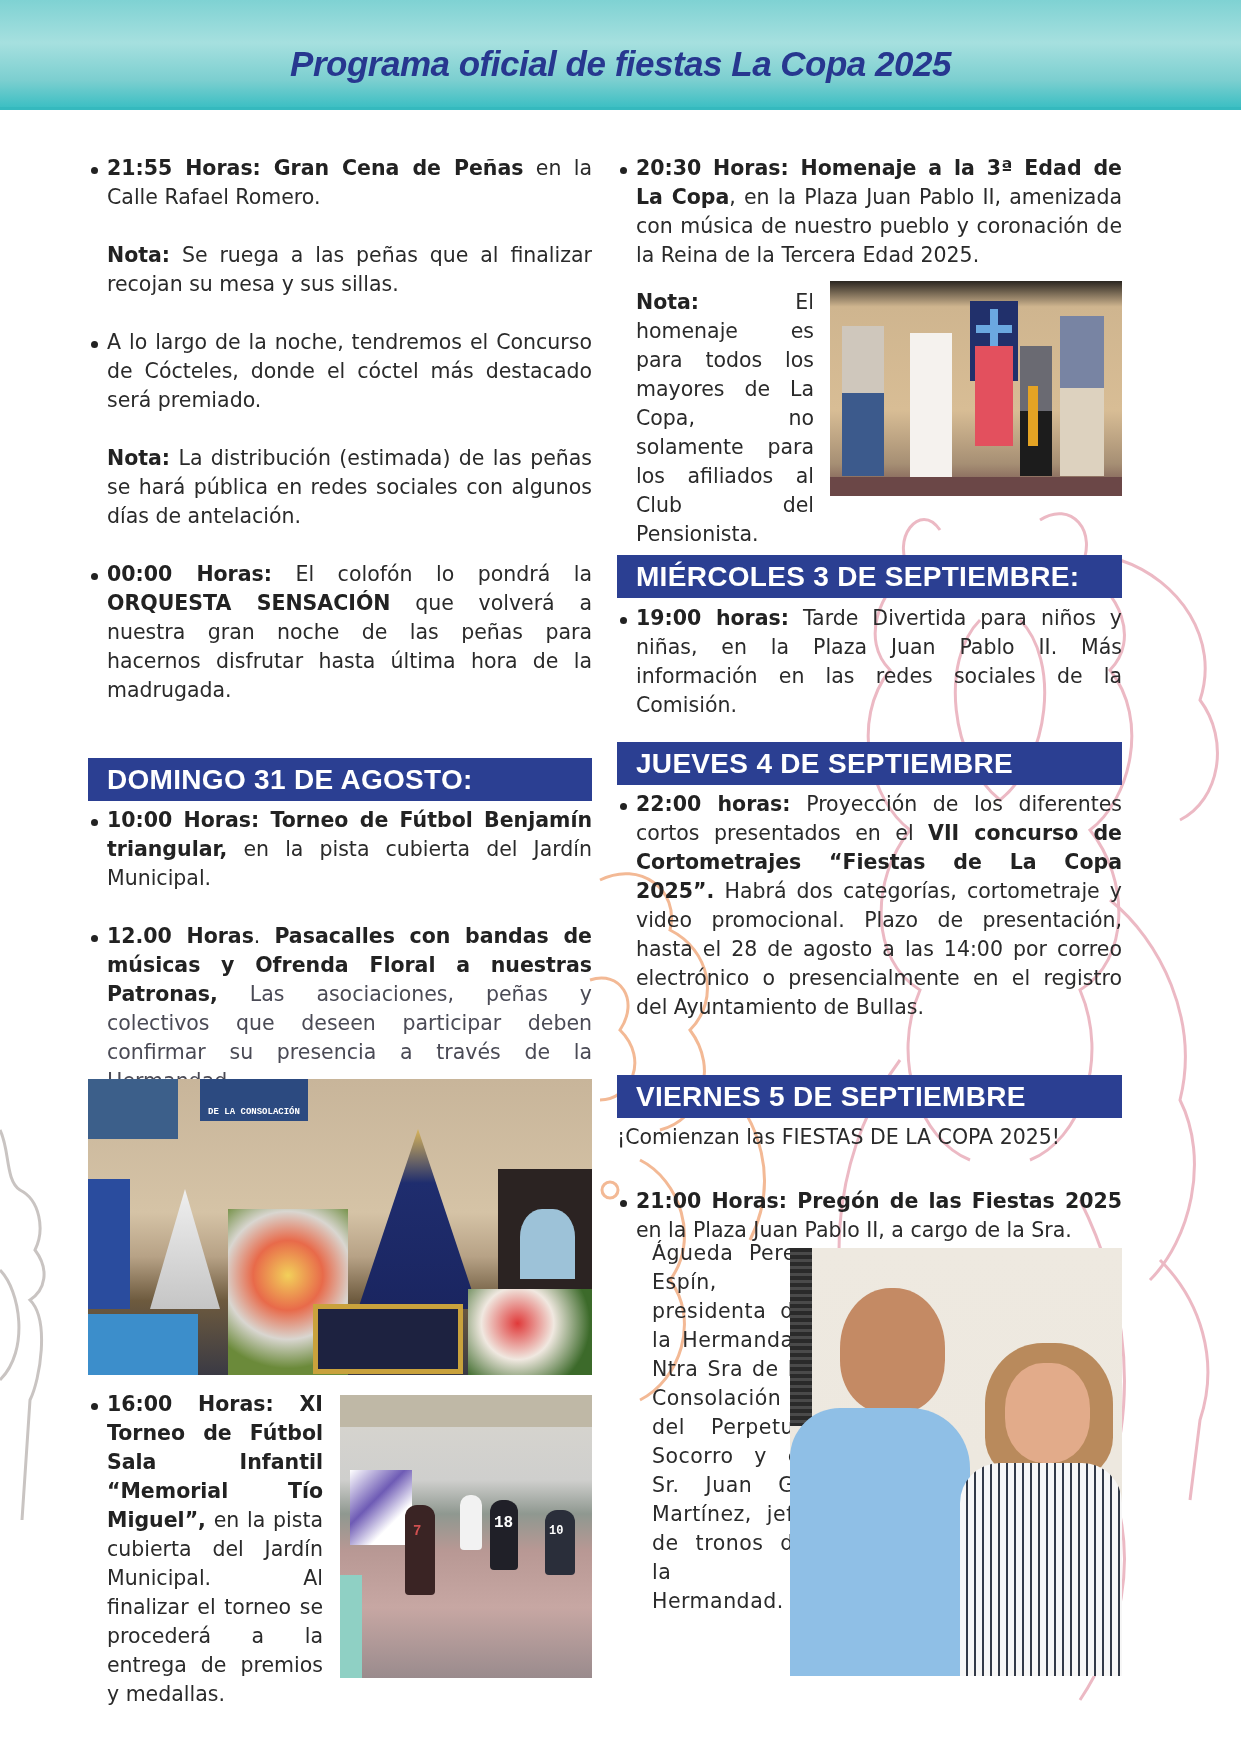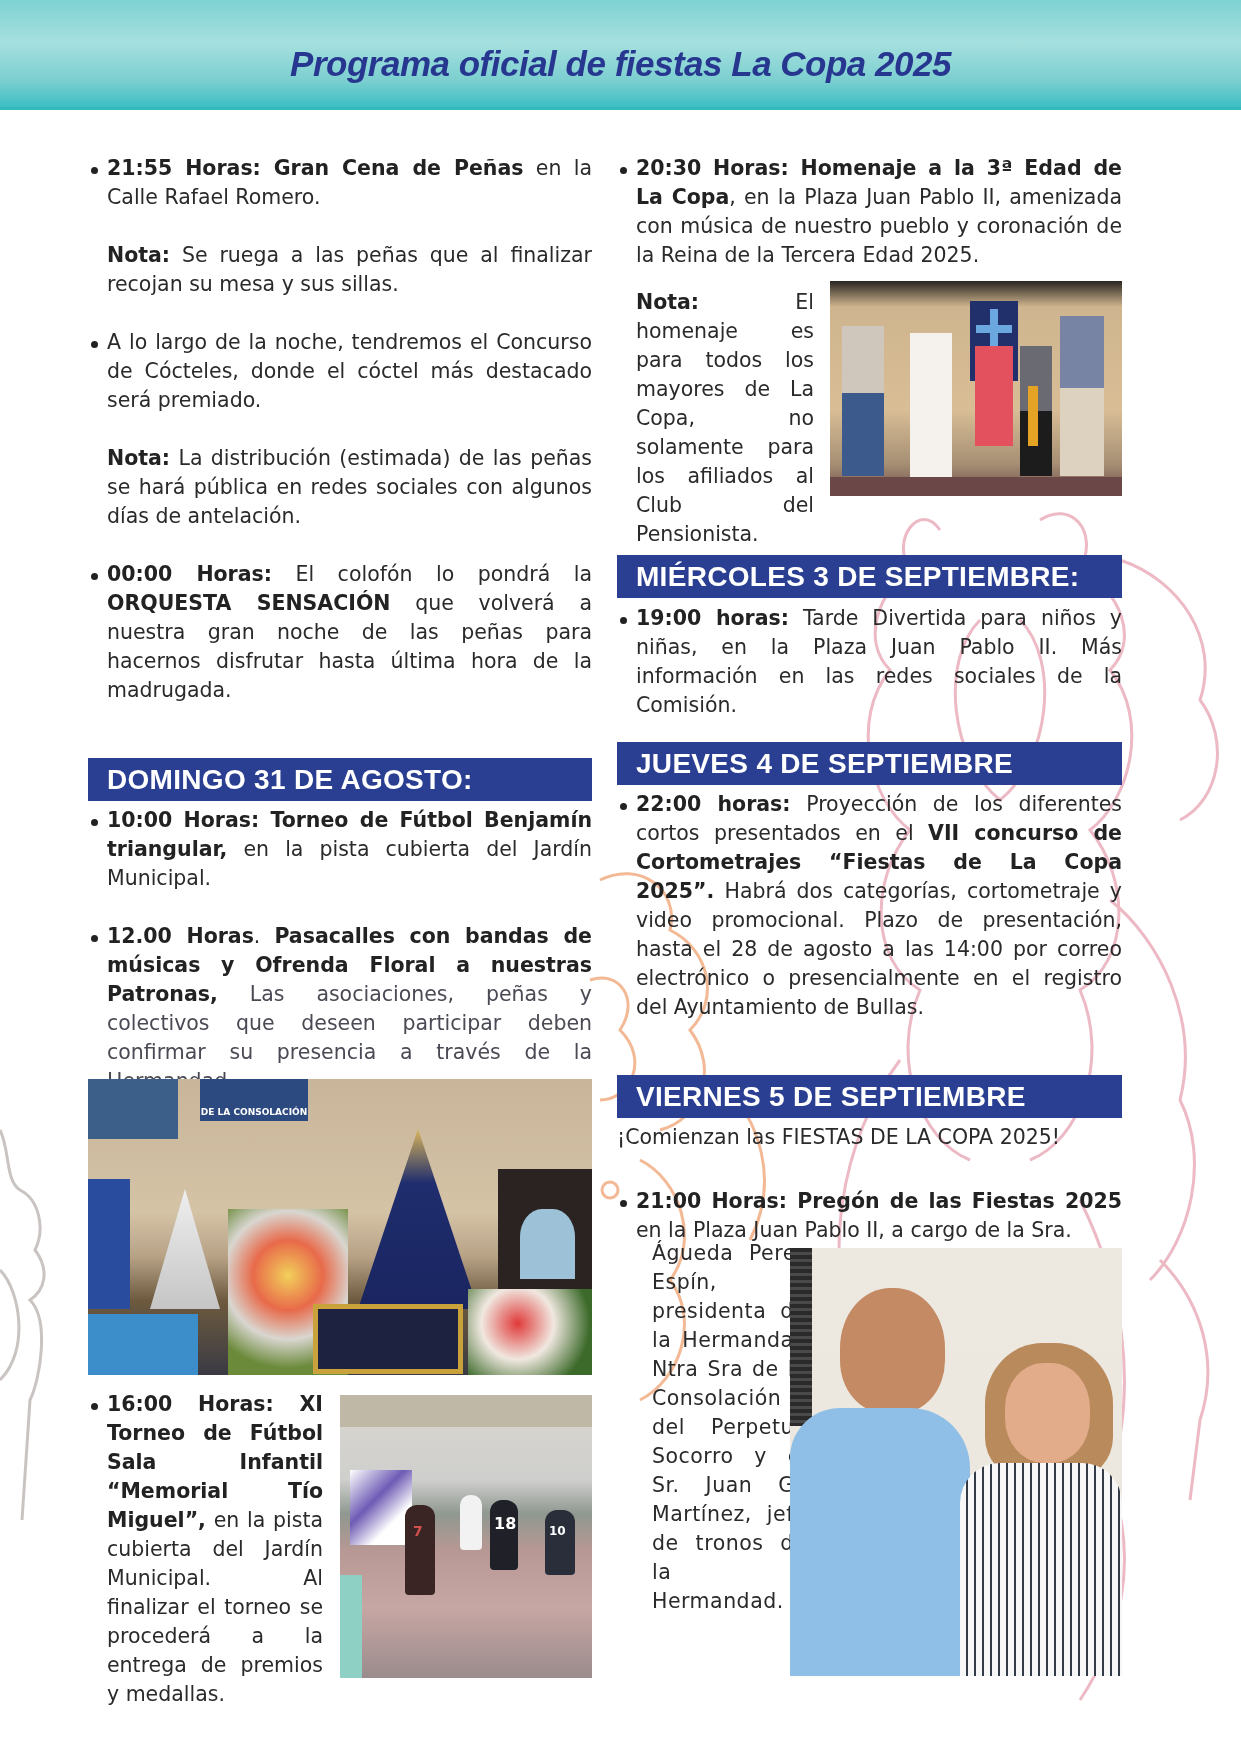--- a/index.html
+++ b/index.html
@@ -30,21 +30,21 @@
     border-radius: 50%; background: #222;
   }
   b { font-weight: bold; color: #222; }
 
   .day-bar {
     position: absolute; height: 43px; background: #2b3f92; color: #ffffff;
     font-family: "Liberation Sans", sans-serif; font-weight: bold; font-size: 28px;
     line-height: 43px; padding-left: 19px; letter-spacing: 0.3px;
   }
 
-  .photo { position: absolute; overflow: hidden; }
+  .photo { position: absolute; overflow: hidden; font-family: Liberation Mono, monospace; }
 </style>
 </head>
 <body>
 
 <div class="header">
   <div class="header-title">Programa oficial de fiestas La Copa 2025</div>
 </div>
 
 <svg class="bg-drawing" style="left:780px; top:500px;" width="461" height="1220" viewBox="0 0 461 1220" fill="none" stroke="#ecb9c4" stroke-width="3">
   <path d="M160 30 C140 0, 110 40, 130 70 C100 90, 80 140, 110 170 C70 220, 90 300, 130 330 C90 380, 90 460, 140 490 C110 560, 140 640, 190 660"></path>

